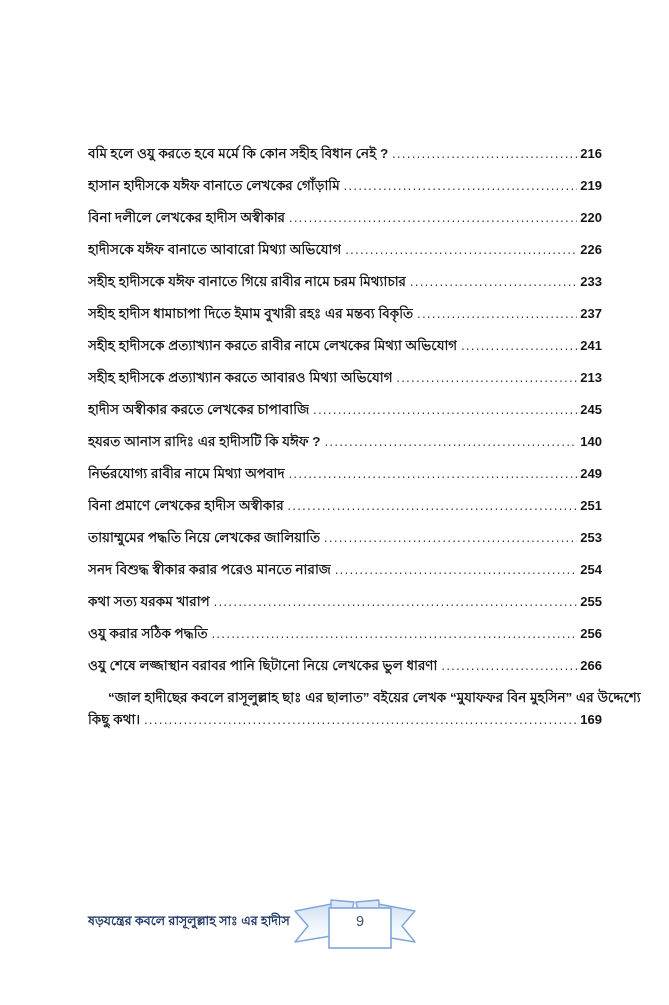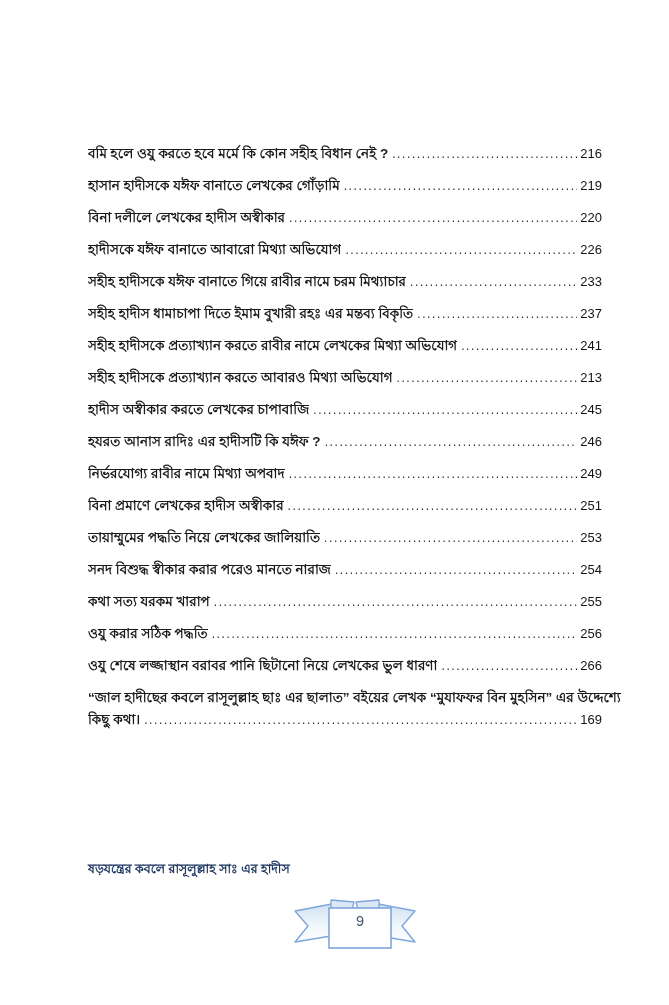--- a/index.html
+++ b/index.html
@@ -23,20 +23,21 @@
   }
   .entry {
     margin-bottom: 10px;
   }
   .wrapline {
     font-size: 13.5px;
     font-weight: 600;
     line-height: 22px;
     color: #1b1b1b;
     white-space: nowrap;
+    margin-left: 20px;
   }
   .row {
     display: flex;
     align-items: center;
     line-height: 22px;
   }
   .title {
     white-space: nowrap;
     flex: 0 1 auto;
     overflow: hidden;
@@ -54,27 +55,27 @@
     letter-spacing: 1.6px;
     color: #2a2a2a;
     font-weight: 400;
   }
   .leader::after {
     content: "......................................................................................................................................................................................................";
   }
   .page {
     flex: 0 0 auto;
     font-size: 13px;
-    font-weight: 400;
+    font-weight: 700;
     color: #141414;
   }
   .footer-title {
     position: absolute;
     left: 88px;
-    top: 860px;
+    top: 912px;
     font-size: 12.5px;
     font-weight: 600;
     color: #1f3864;
     white-space: nowrap;
   }
   .ribbon {
     position: absolute;
     left: 291px;
     top: 895px;
     width: 128px;
@@ -176,21 +177,21 @@
       <span class="leader"></span>
       <span class="page">245</span>
     </div>
   </div>
 
   <div class="entry">
 
     <div class="row">
       <span class="title">হযরত আনাস রাদিঃ এর হাদীসটি কি যঈফ ?</span>
       <span class="leader"></span>
-      <span class="page">246</span>
+      <span class="page">140</span>
     </div>
   </div>
 
 
   <div class="entry">
 
     <div class="row">
       <span class="title">নির্ভরযোগ্য রাবীর নামে মিথ্যা অপবাদ</span>
       <span class="leader"></span>
       <span class="page">249</span>

